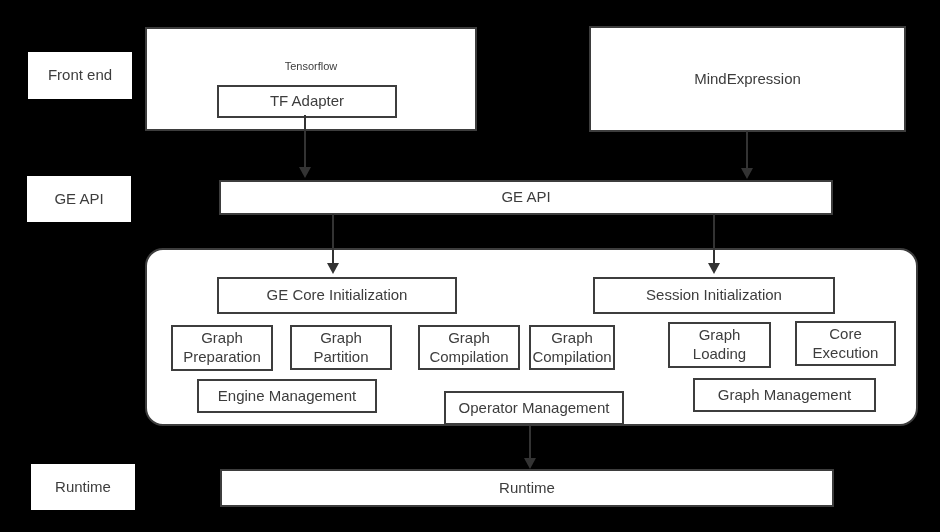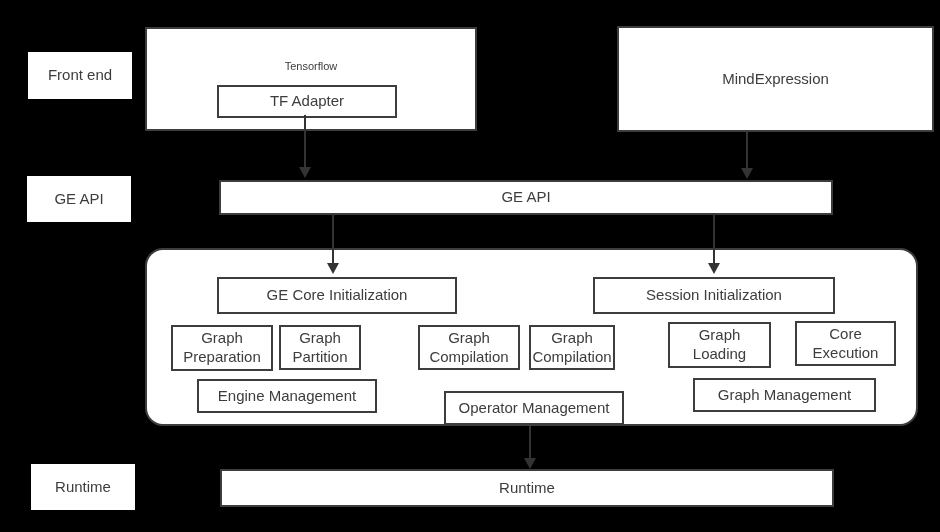--- a/index.html
+++ b/index.html
@@ -35,34 +35,34 @@
   .lbl-runtime  { left: 29px;  top: 462px; width: 104px; height: 46px; }
   
   .box-tensorflow { left: 143px; top: 25px; width: 332px; height: 104px; display: block; }
   .tf-title {
     position: absolute; left: 0; top: 30px; width: 100%;
     text-align: center; font-size: 11px;
   }
   .box-tfadapter {
     left: 70px; top: 56px; width: 180px; height: 33px;
   }
-  .box-mindexpression { left: 587px; top: 24px; width: 317px; height: 106px; margin-left: 28px; }
+  .box-mindexpression { left: 587px; top: 24px; width: 317px; height: 106px; }
   
   .bar-geapi { left: 217px; top: 178px; width: 614px; height: 35px; }
   
   .box-gecore {
     left: 143px; top: 246px; width: 773px; height: 178px;
     display: block;
     border-radius: 18px;
   }
   
   .box-gecoreinit   { left: 70px;  top: 27px;  width: 240px; height: 37px; }
   .box-sessioninit  { left: 446px; top: 27px;  width: 242px; height: 37px; }
   .box-g-prep  { left: 24px;  top: 75px; width: 102px; height: 46px; }
-  .box-g-part  { left: 132px; top: 75px; width: 82px; height: 45px; }
+  .box-g-part  { left: 143px; top: 75px; width: 102px; height: 45px; }
   .box-g-opt   { left: 271px; top: 75px; width: 102px; height: 45px; }
   .box-g-comp  { left: 382px; top: 75px; width: 86px; height: 45px; }
   .box-g-load  { left: 521px; top: 72px; width: 103px; height: 46px; }
   .box-g-exec  { left: 648px; top: 71px; width: 101px; height: 45px; }
   .box-m-engine   { left: 50px;  top: 129px; width: 180px; height: 34px; }
   .box-m-operator { left: 297px; top: 141px; width: 180px; height: 34px; }
   .box-m-graph    { left: 546px; top: 128px; width: 183px; height: 34px; }
   
   .bar-runtime { left: 218px; top: 467px; width: 614px; height: 38px; }
   

